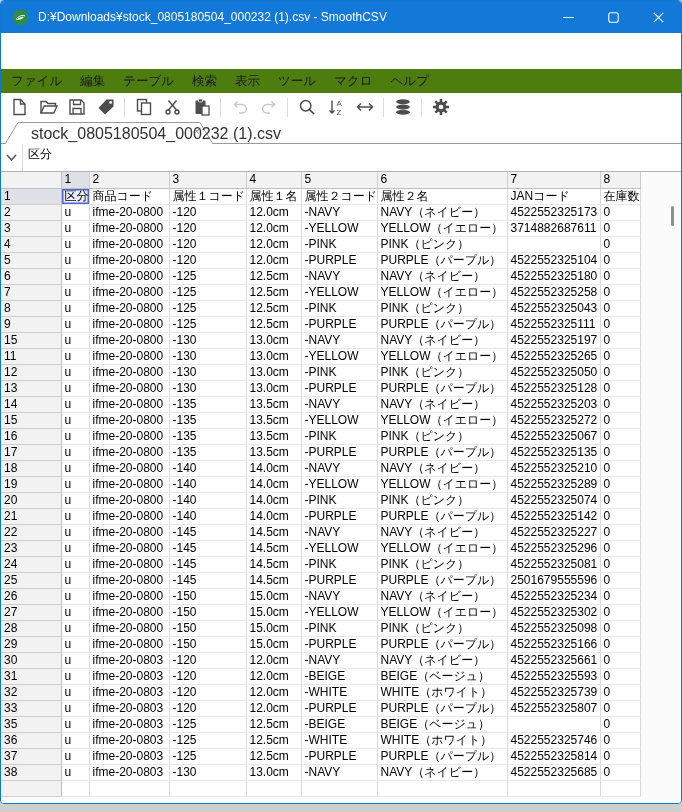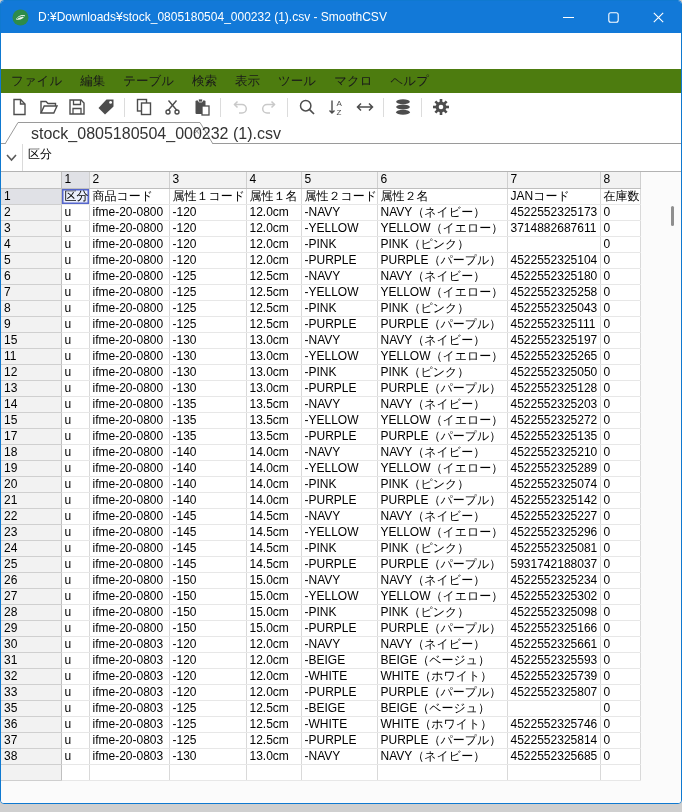--- a/index.html
+++ b/index.html
@@ -409,20 +409,32 @@
             <td class="cell">ifme-20-0800</td>
             <td class="cell">-135</td>
             <td class="cell">13.5cm</td>
             <td class="cell">-YELLOW</td>
             <td class="cell">YELLOW（イエロー）</td>
             <td class="cell">4522552325272</td>
             <td class="cell">0</td>
             <td class="fillcell"></td>
           </tr>
           <tr>
+            <td class="rowhdr">16</td>
+            <td class="cell">u</td>
+            <td class="cell">ifme-20-0800</td>
+            <td class="cell">-135</td>
+            <td class="cell">13.5cm</td>
+            <td class="cell">-PINK</td>
+            <td class="cell">PINK（ピンク）</td>
+            <td class="cell">4522552325067</td>
+            <td class="cell">0</td>
+            <td class="fillcell"></td>
+          </tr>
+          <tr>
             <td class="rowhdr">17</td>
             <td class="cell">u</td>
             <td class="cell">ifme-20-0800</td>
             <td class="cell">-135</td>
             <td class="cell">13.5cm</td>
             <td class="cell">-PURPLE</td>
             <td class="cell">PURPLE（パープル）</td>
             <td class="cell">4522552325135</td>
             <td class="cell">0</td>
             <td class="fillcell"></td>
@@ -512,21 +524,21 @@
             <td class="fillcell"></td>
           </tr>
           <tr>
             <td class="rowhdr">25</td>
             <td class="cell">u</td>
             <td class="cell">ifme-20-0800</td>
             <td class="cell">-145</td>
             <td class="cell">14.5cm</td>
             <td class="cell">-PURPLE</td>
             <td class="cell">PURPLE（パープル）</td>
-            <td class="cell">5931742188037</td>
+            <td class="cell">2501679555596</td>
             <td class="cell">0</td>
             <td class="fillcell"></td>
           </tr>
           <tr>
             <td class="rowhdr">26</td>
             <td class="cell">u</td>
             <td class="cell">ifme-20-0800</td>
             <td class="cell">-150</td>
             <td class="cell">15.0cm</td>
             <td class="cell">-NAVY</td>

